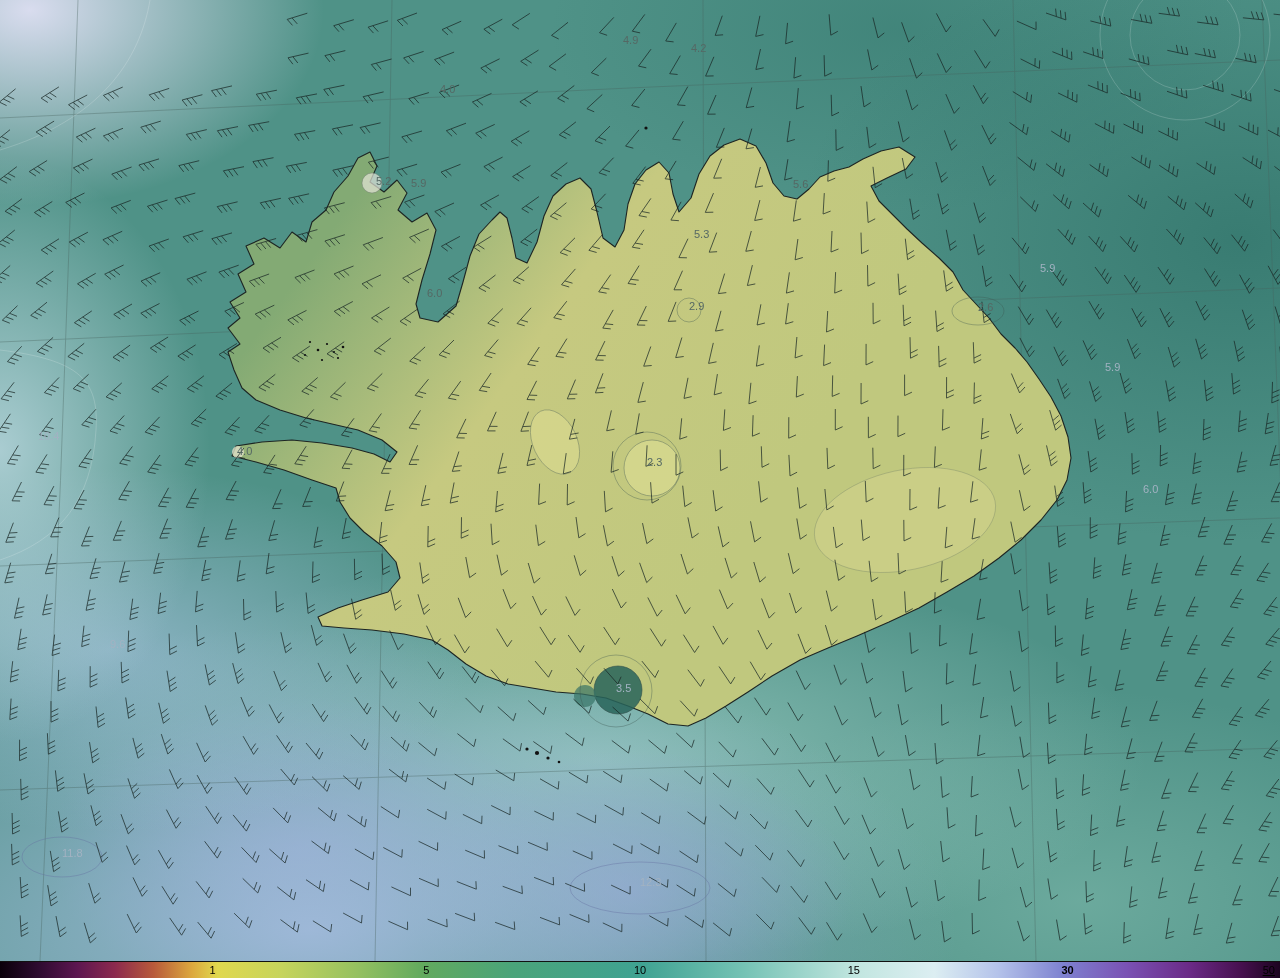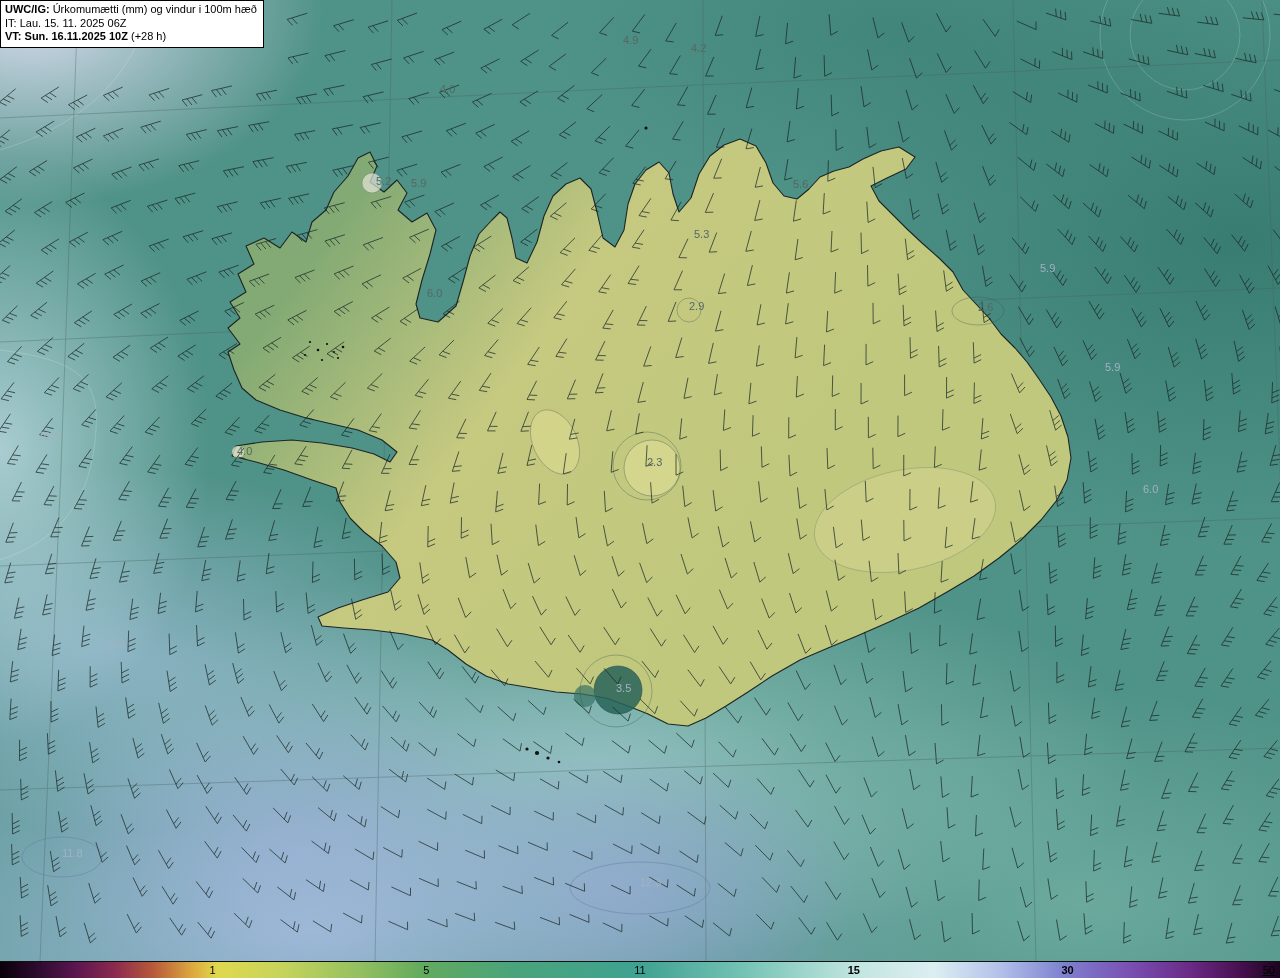--- a/index.html
+++ b/index.html
@@ -1038,38 +1038,27 @@
           <text x="237" y="455" class="mlabel">4.0</text>
           <text x="647" y="466" class="mlabel">2.3</text>
           <text x="1143" y="493" class="mlabel light">6.0</text>
           <text x="110" y="648" class="mlabel light">9.6</text>
           <text x="616" y="692" class="mlabel light">3.5</text>
           <text x="62" y="857" class="mlabel light">11.8</text>
           <text x="640" y="886" class="mlabel light">12.3</text>
         </g>
     </svg>
 
-    <div class="title-box">
-      <div>
-        <span class="b">UWC/IG:</span>
-        <span>Úrkomumætti (mm) og vindur i 100m hæð</span>
-      </div>
-      <div>IT: Lau. 15. 11. 2025 06Z</div>
-      <div>
-        <span class="b">VT: Sun. 16.11.2025 10Z</span>
-        <span>(+28 h)</span>
-      </div>
-    </div>
   </div>
 
   <div class="colorbar">
     <div class="cb-grad" id="cbGrad" style="background: linear-gradient(to right, rgb(10, 0, 10) 0%, rgb(46, 11, 48) 3%, rgb(92, 22, 80) 6%, rgb(140, 42, 78) 9%, rgb(184, 90, 58) 12%, rgb(220, 168, 62) 15%, rgb(224, 216, 78) 17%, rgb(198, 212, 92) 22%, rgb(148, 192, 96) 28%, rgb(98, 170, 94) 33%, rgb(74, 164, 122) 40%, rgb(63, 162, 146) 50%, rgb(116, 194, 180) 58%, rgb(194, 230, 224) 67%, rgb(220, 238, 242) 73%, rgb(180, 194, 234) 78%, rgb(126, 130, 208) 83%, rgb(122, 82, 180) 88%, rgb(106, 42, 134) 93%, rgb(70, 16, 78) 97%, rgb(28, 4, 32) 100%);"></div>
     <div class="cb-ticks" id="cbTicks">
         <span class="cb-tick" style="left: 16.6%;">1</span>
         <span class="cb-tick" style="left: 33.3%;">5</span>
-        <span class="cb-tick" style="left: 50%;">11</span>
-        <span class="cb-tick" style="left: 66.7%; font-weight: bold;">15</span>
+        <span class="cb-tick" style="left: 50%;">10</span>
+        <span class="cb-tick" style="left: 66.7%;">15</span>
         <span class="cb-tick" style="left: 83.4%; font-weight: bold;">30</span>
         <span class="cb-tick" style="left: 99.6%; transform: translateX(-100%); text-decoration: underline;">50</span>
       </div>
   </div>
 
 </div>
 
 </body></html>

